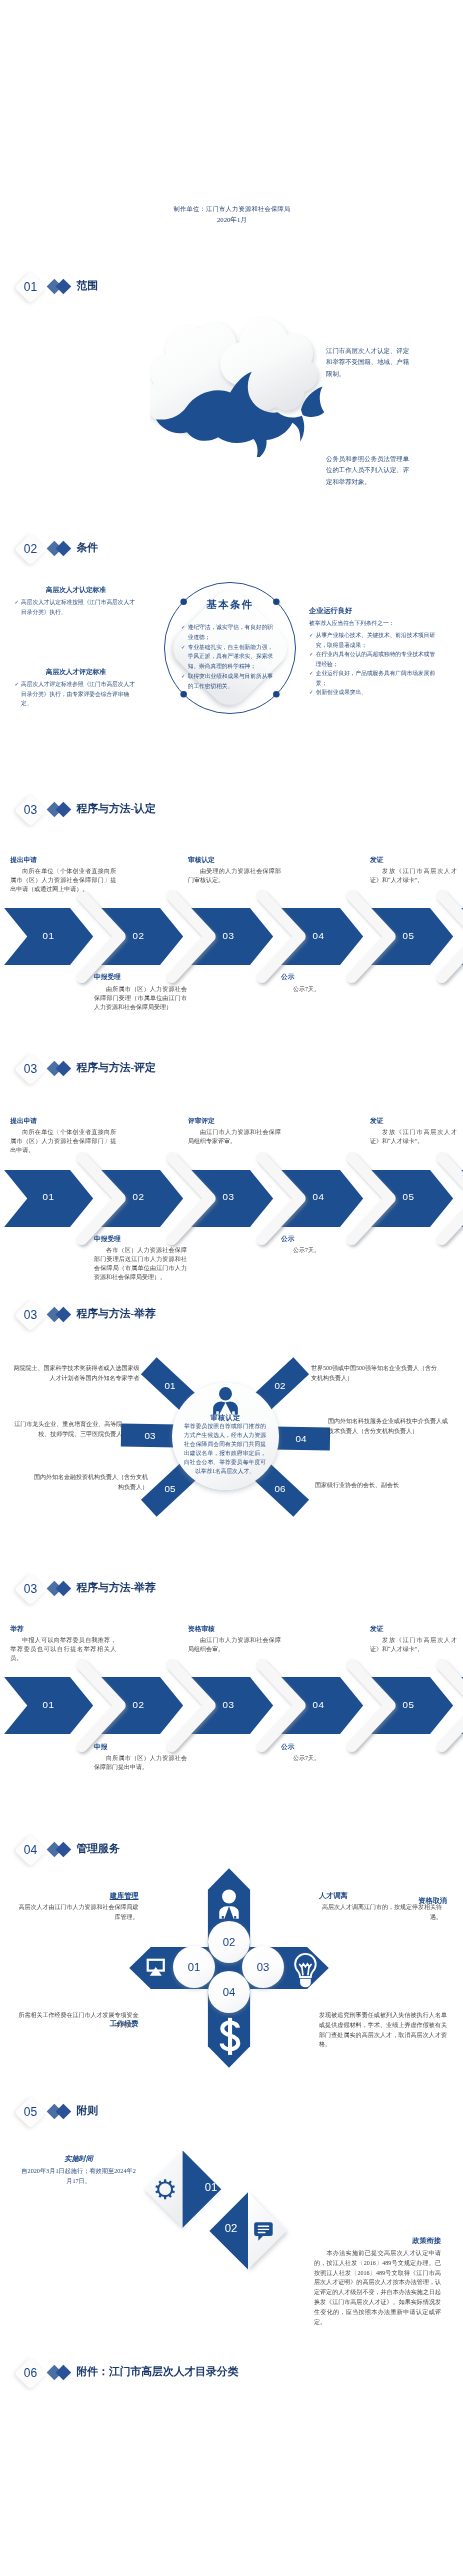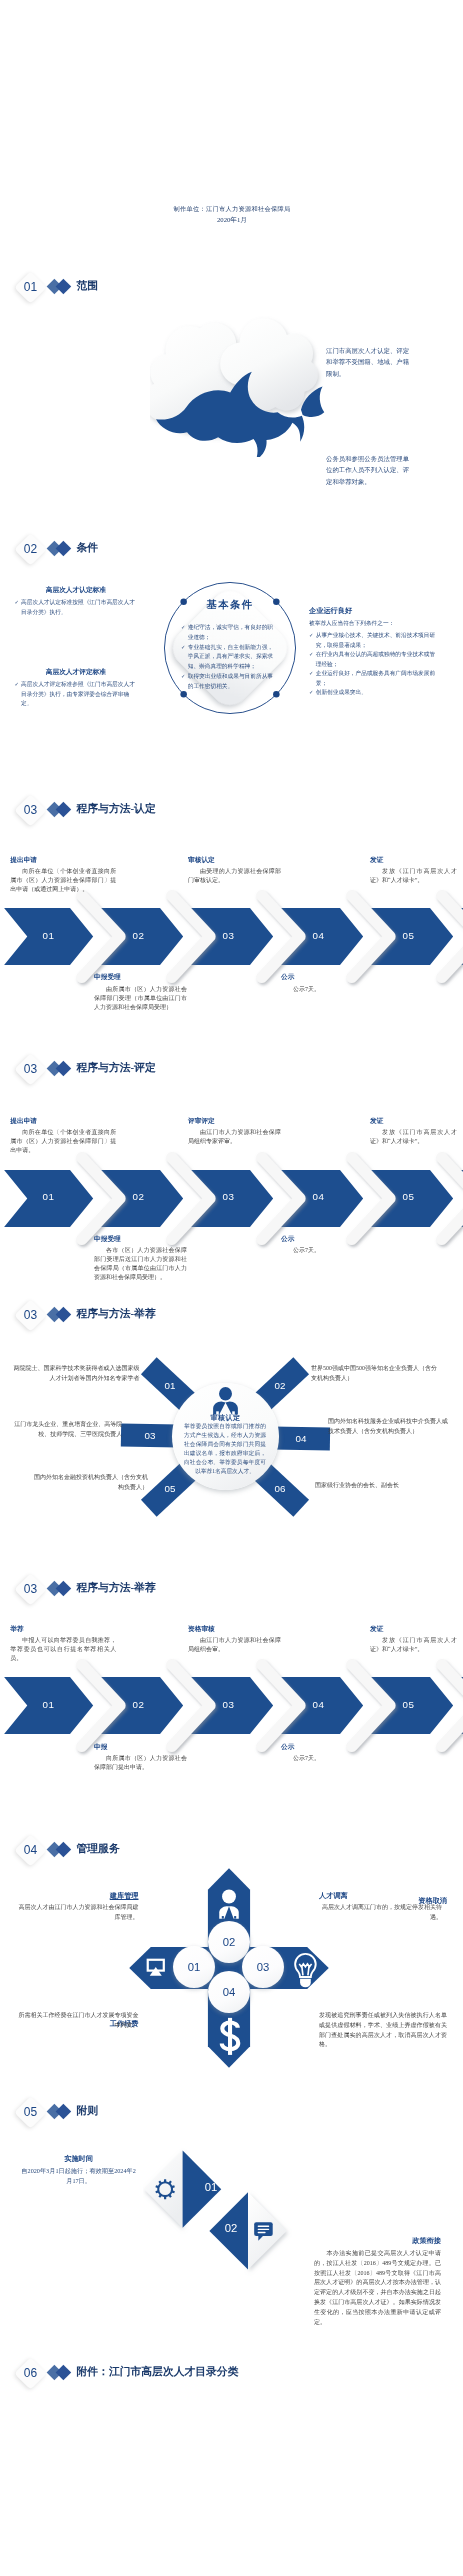--- a/index.html
+++ b/index.html
@@ -84,21 +84,21 @@
 .s4t-lb{left:15.5px;top:1999px;width:123px;text-align:right;margin-top:20px;}
 .s4x-lb{left:15.5px;top:2011px;width:123px;text-align:right;}
 .s4t-rb{left:319px;top:1896px;width:128px;text-align:right;}
 .s4x-rb{left:319px;top:2011px;width:128px;text-align:justify;}
 
 
 .s5-art{position:absolute;left:143px;top:2147px;}
 .s5num{position:absolute;width:26px;text-align:center;color:#fff;font-size:11.3px;font-family:"Liberation Sans",sans-serif;}
 .s5t{position:absolute;color:#1b4585;font-size:7.2px;font-weight:bold;}
 .s5x{position:absolute;color:#2a4a7c;font-size:6.2px;line-height:10.3px;}
-.s5t-a{left:20.6px;top:2154px;width:116px;text-align:center;}
+.s5t-a{left:20.6px;top:2154px;width:116px;text-align:center;font-style:italic;}
 .s5x-a{left:20.6px;top:2166px;width:116px;text-align:center;}
 .s5t-b{left:314px;top:2236px;width:127px;text-align:right;}
 .s5x-b{left:314px;top:2249px;width:127px;text-align:justify;text-indent:12.4px;color:#3d3d3d;font-size:6px;line-height:9.8px;}
 
 </style>
 </head>
 <body>
 
 <div class="page">
 

